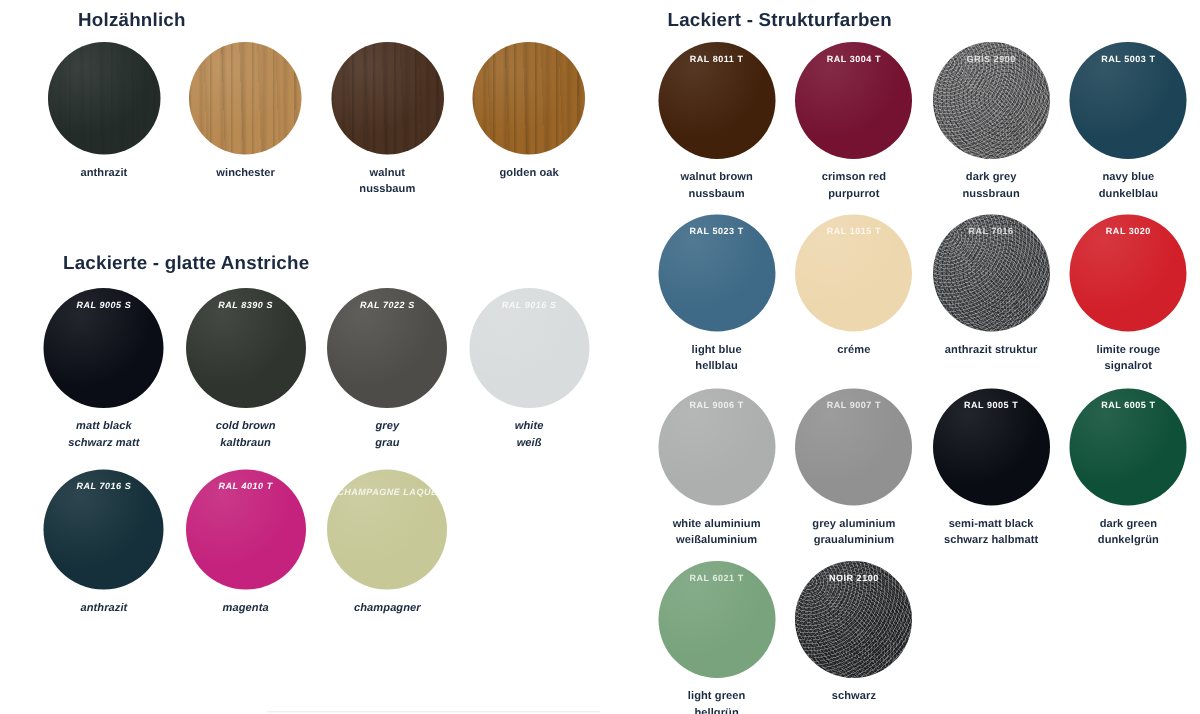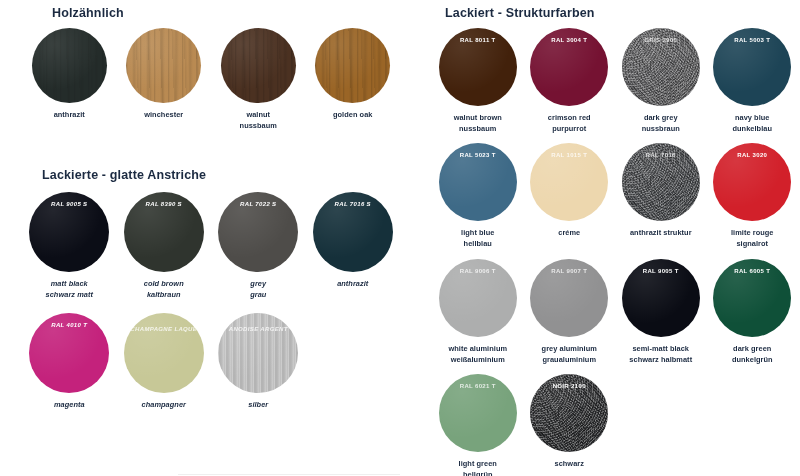--- a/index.html
+++ b/index.html
@@ -217,20 +217,31 @@
           <div class="disc gloss" style="width:80px;height:80px;background:#4e4c49;">
             <div class="disc-code">RAL 7022 S</div>
           </div>
         </div>
         <div class="caption">
           <div>grey</div>
           <div>grau</div>
         </div>
       </div>
 
+      <div class="swatch">
+        <div class="disc-wrap">
+          <div class="disc gloss" style="width:80px;height:80px;background:#d9dcdc;">
+            <div class="disc-code dim">RAL 9016 S</div>
+          </div>
+        </div>
+        <div class="caption">
+          <div>white</div>
+          <div>weiß</div>
+        </div>
+      </div>
 
       <div class="swatch">
         <div class="disc-wrap">
           <div class="disc gloss" style="width:80px;height:80px;background:#15303a;">
             <div class="disc-code">RAL 7016 S</div>
           </div>
         </div>
         <div class="caption">
           <div>anthrazit</div>
           <div></div>
@@ -254,31 +265,20 @@
           <div class="disc gloss" style="width:80px;height:80px;background:#c7c897;">
             <div class="disc-code dim" style="top:14%;">CHAMPAGNE LAQUÉ</div>
           </div>
         </div>
         <div class="caption">
           <div>champagner</div>
           <div></div>
         </div>
       </div>
 
-      <div class="swatch">
-        <div class="disc-wrap">
-          <div class="disc gloss tex-brushed" style="width:80px;height:80px;background:#bcbcbc;">
-            <div class="disc-code dim" style="top:14%;">ANODISE ARGENT</div>
-          </div>
-        </div>
-        <div class="caption">
-          <div>silber</div>
-          <div></div>
-        </div>
-      </div>
     </div>
   </div>
 
   <div class="column" id="col-right">
 
     <div style="position:absolute; left:25px; top:6px;">
       <div class="section-title">Lackiert - Strukturfarben</div>
     </div>
 
     <div class="swatch-grid" id="grid-struct" style="position:absolute; left:12px; top:28px; width:366px; row-gap:9px;">

